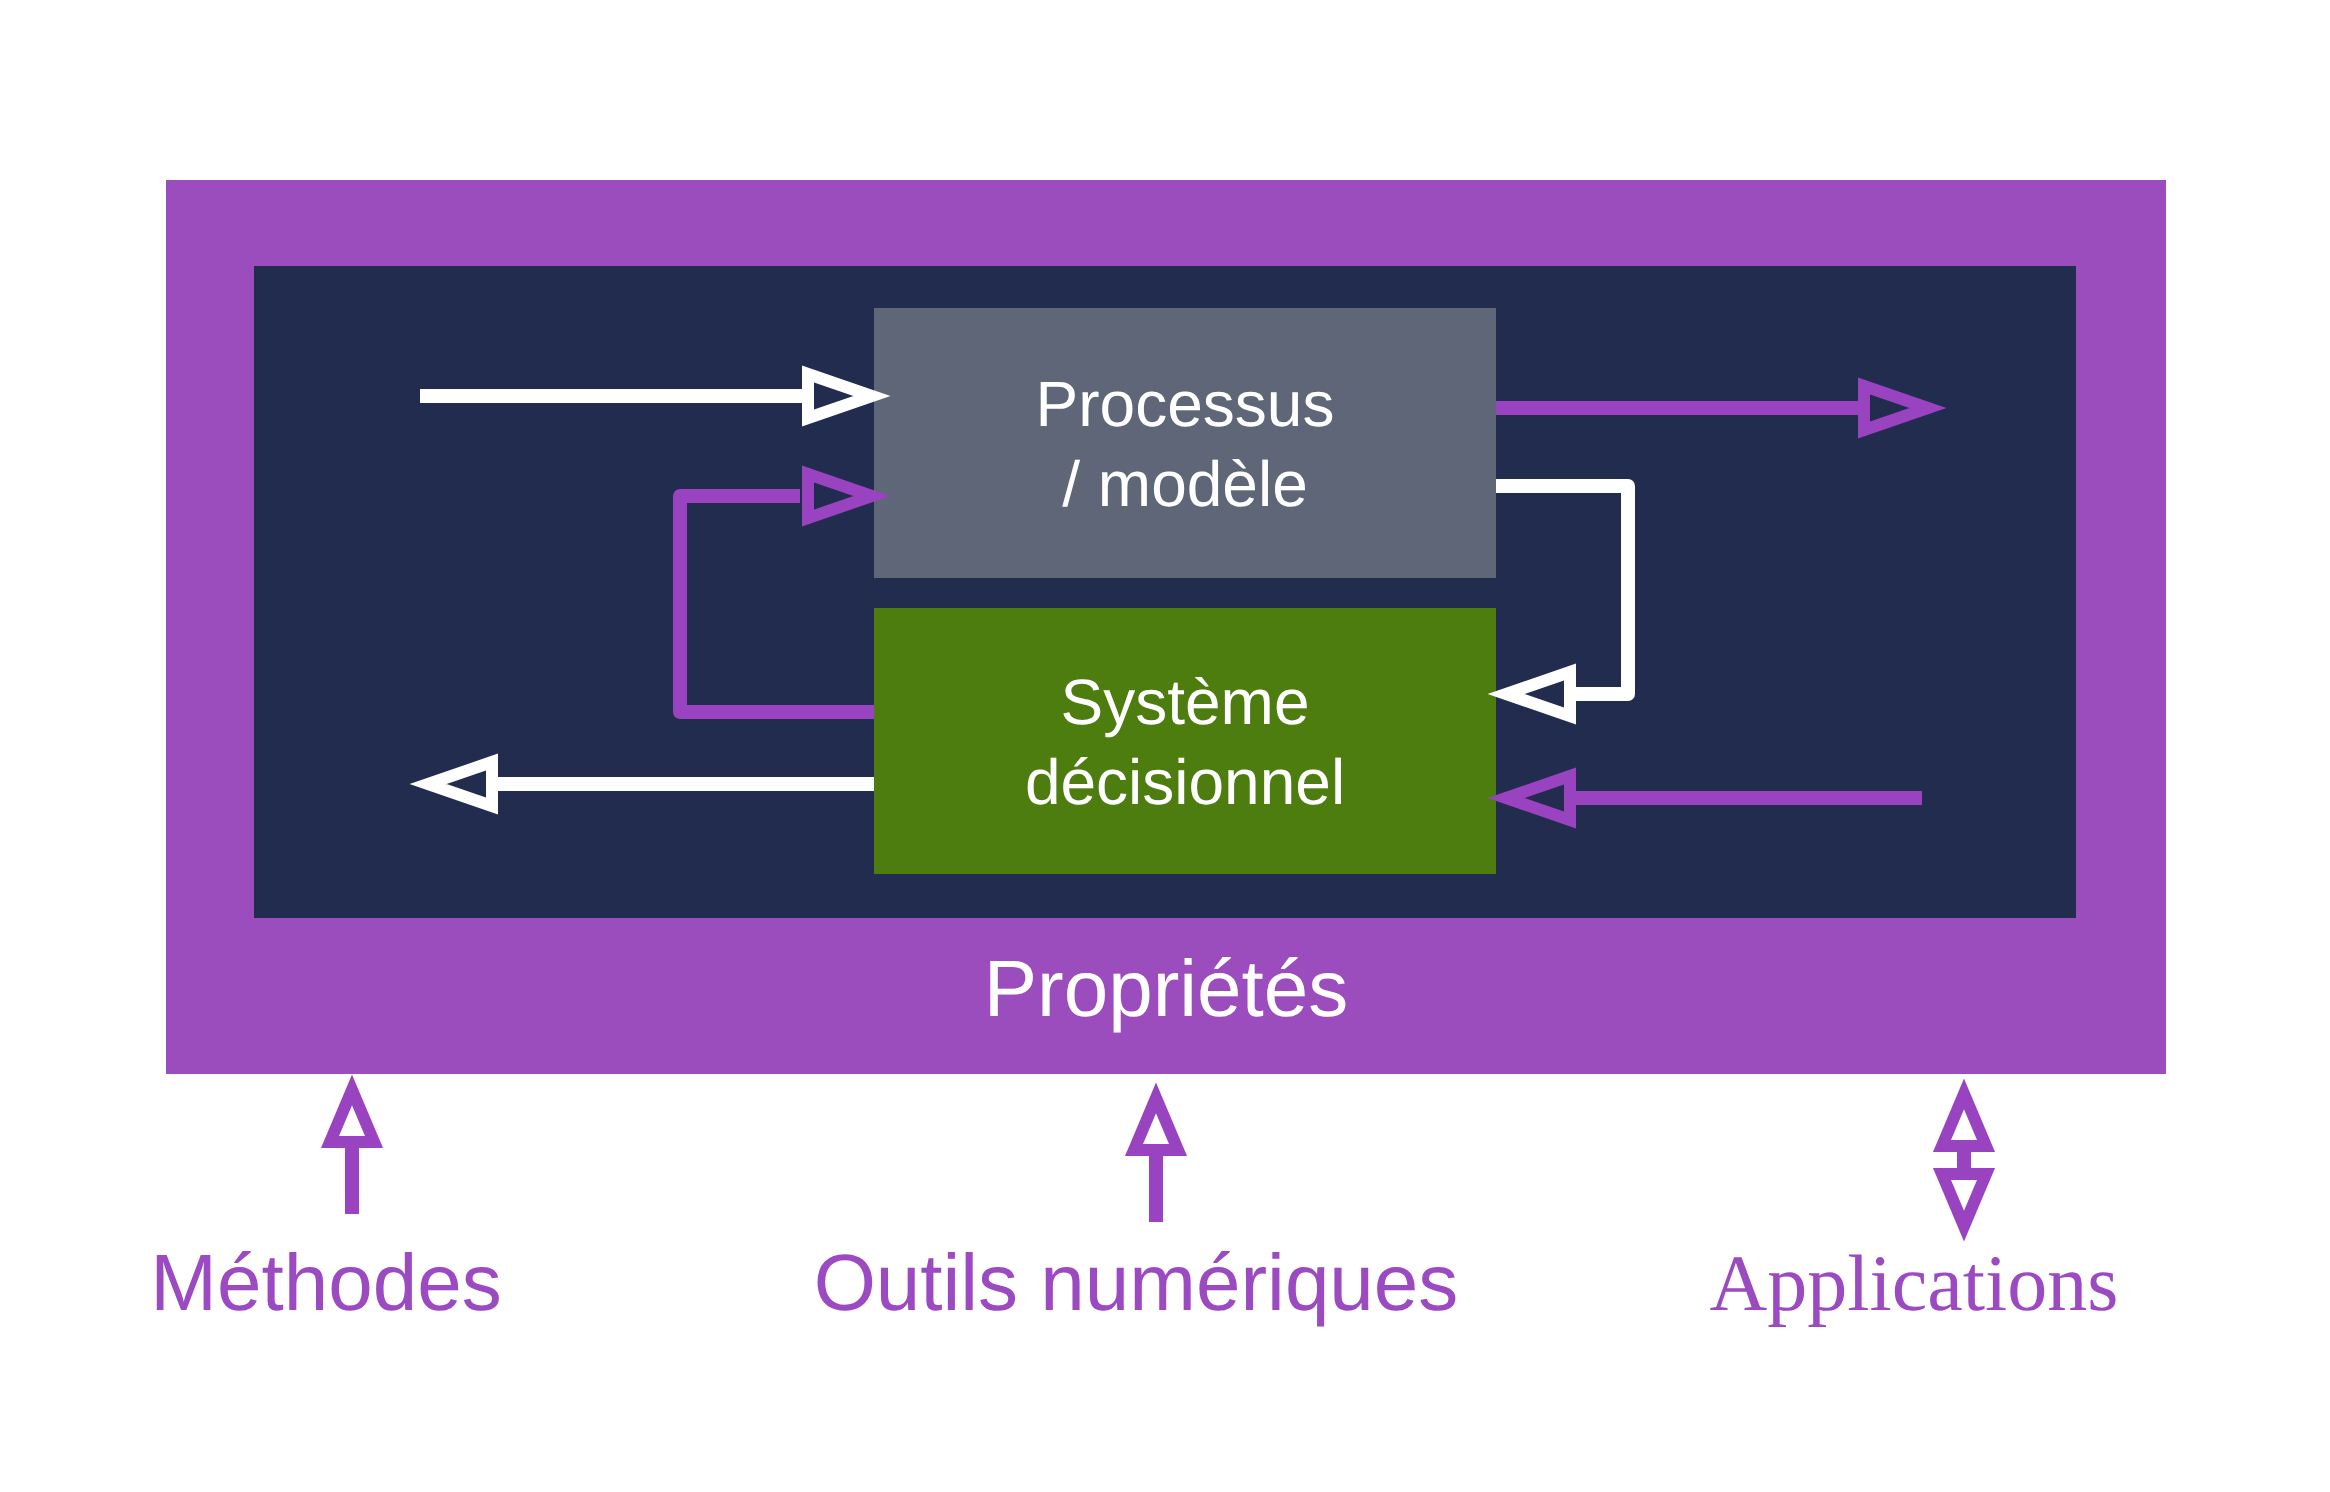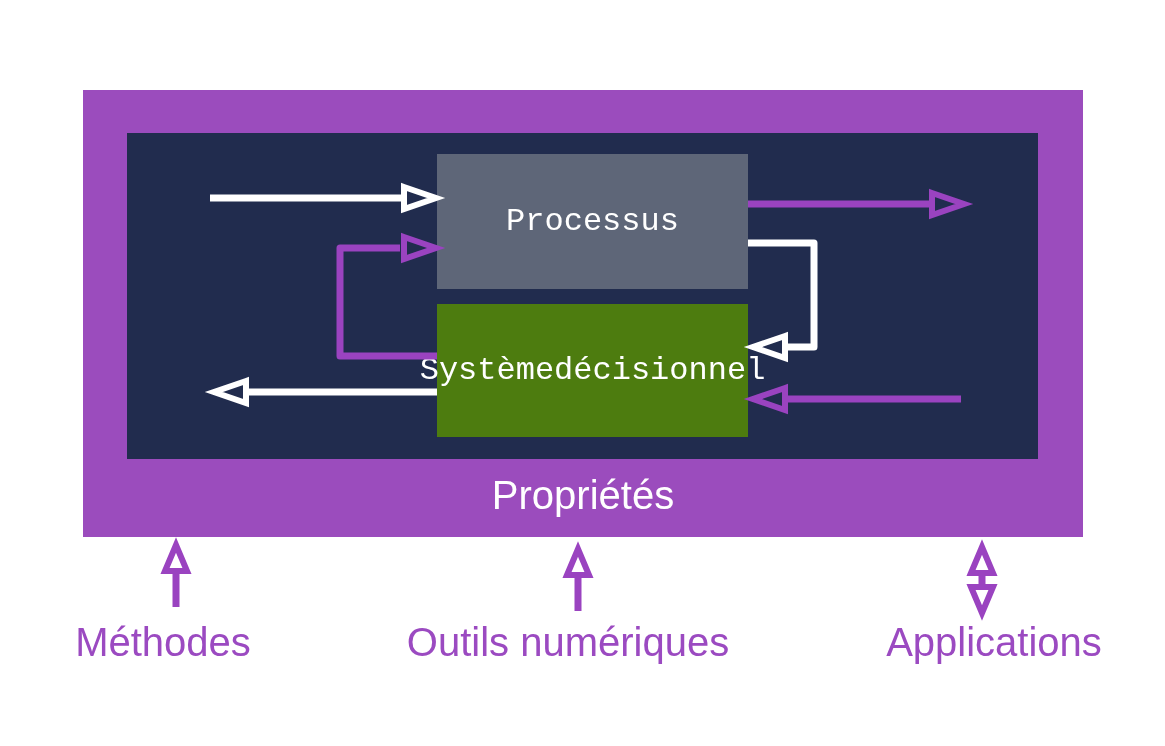--- a/index.html
+++ b/index.html
@@ -9,46 +9,47 @@
   }
   .frame{position:absolute;left:83px;top:90px;width:1000px;height:447px;background:#9b4cbd;}
   .panel{position:absolute;left:127px;top:133px;width:911px;height:326px;background:#212c4e;}
   .frame-label{
     position:absolute;left:83px;top:459px;width:1000px;height:72px;
     display:flex;align-items:center;justify-content:center;
     color:#ffffff;font-size:40px;line-height:1;
   }
   .node{
     position:absolute;left:437px;width:311px;
-    display:flex;flex-direction:row;align-items:center;justify-content:center;
-    color:#ffffff;font-size:32px;line-height:40px;text-align:center;font-family:Liberation Mono, monospace;
+    display:flex;flex-direction:column;align-items:center;justify-content:center;
+    color:#ffffff;font-size:32px;line-height:40px;text-align:center;
   }
   .node-process{top:154px;height:135px;background:#5e6678;}
   .node-decision{top:304px;height:133px;background:#4d7c0f;}
   .arrows{position:absolute;left:0;top:0;width:1165px;height:746px;pointer-events:none;}
   .bottom-label{
     position:absolute;top:620px;transform:translateX(-50%);
     color:#9b4ac1;font-size:40px;line-height:44px;white-space:nowrap;
   }
   .bl-0{left:163px;}
   .bl-1{left:568px;text-align:right;}
-  .bl-2{left:994px;}
+  .bl-2{left:957px;font-family:Liberation Serif, serif;}
 </style>
 </head>
 <body>
 
 <div class="canvas">
 
   <div class="frame"></div>
   <div class="panel"></div>
 
   <div class="frame-label">Propriétés</div>
 
   <div class="node node-process">
     <span>Processus</span>
+    <span>/ modèle</span>
   </div>
 
   <div class="node node-decision">
     <span>Système</span>
     <span>décisionnel</span>
   </div>
 
   <svg class="arrows" viewBox="0 0 1165 746" xmlns="http://www.w3.org/2000/svg">
 
     <g stroke="#ffffff" fill="none">

